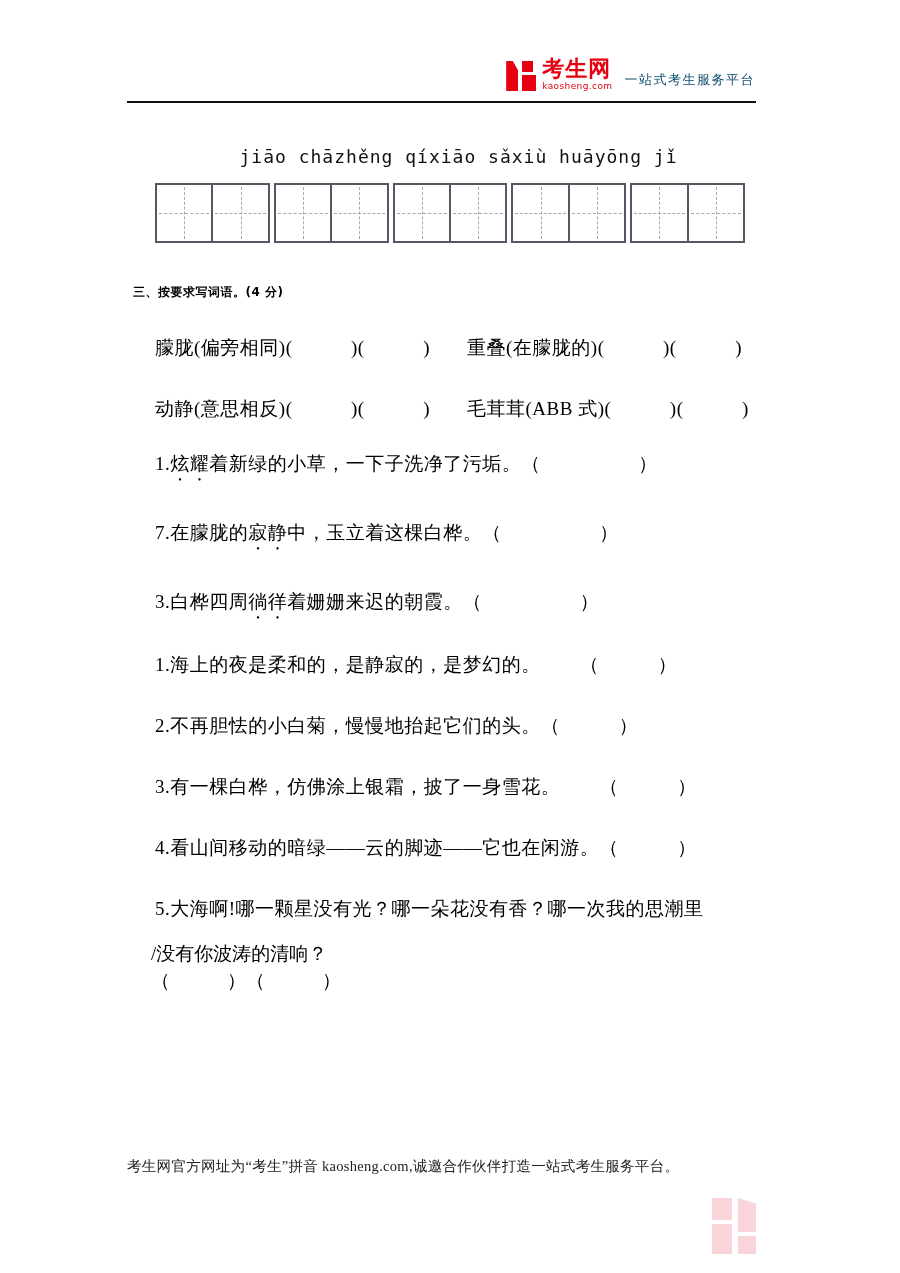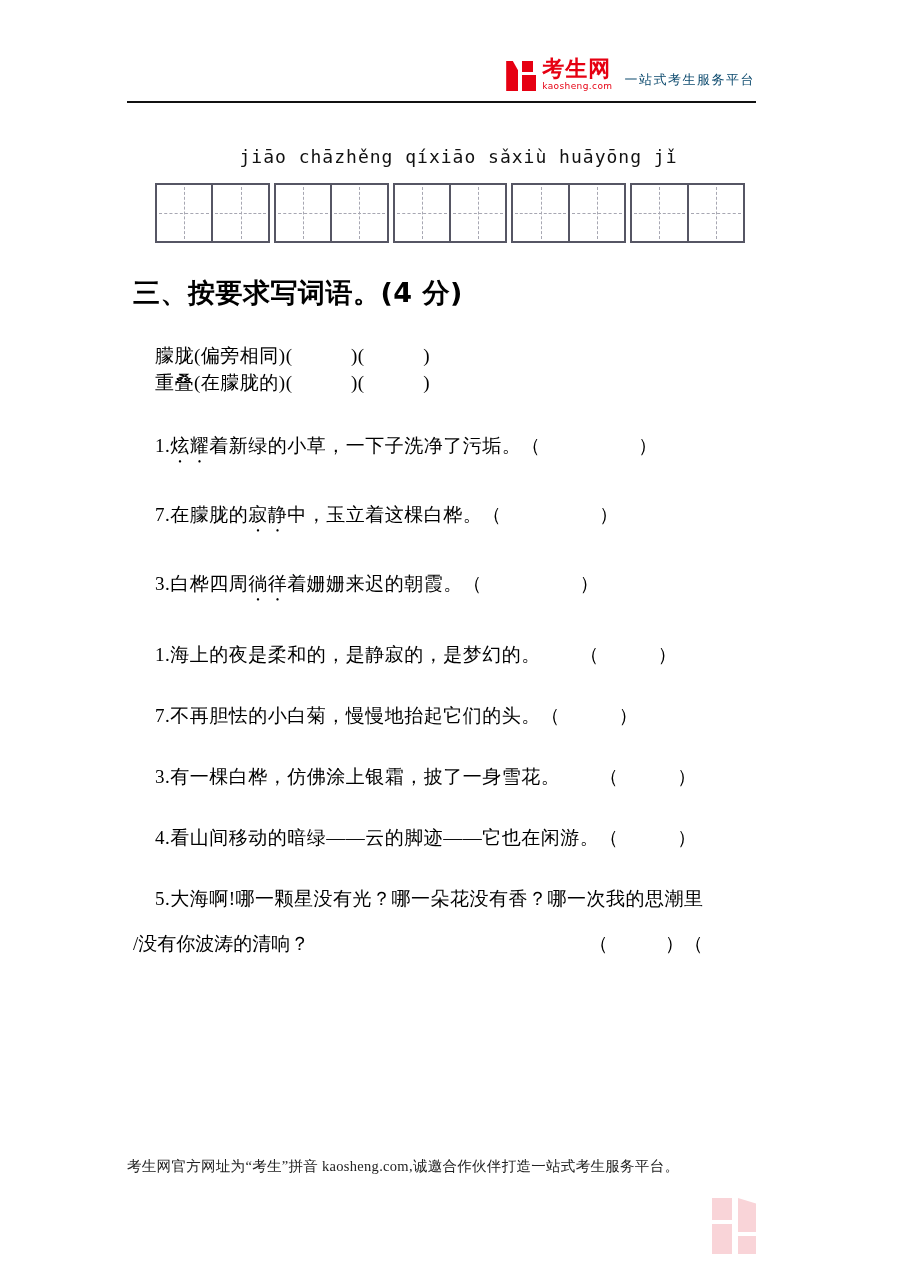--- a/index.html
+++ b/index.html
@@ -39,32 +39,32 @@
   .writing-grid { position:absolute; left:155px; top:183px; width:590px; height:60px; display:flex; gap:4px; }
   .grid-group { flex:1; border:2px solid #565664; display:flex; background:#fff; }
   .grid-cell { flex:1; position:relative; }
   .grid-cell + .grid-cell { border-left:2px solid #565664; }
   .grid-cell::before { content:""; position:absolute; left:50%; top:2px; bottom:2px; border-left:1.5px dashed #a7a7b2; }
   .grid-cell::after  { content:""; position:absolute; top:50%; left:2px; right:2px; border-top:1.5px dashed #a7a7b2; }
 
   
   .content { position:absolute; left:127px; top:265px; width:652px; }
   .section-title {
-    margin:14px 0 0 6px; font-size:27px; font-weight:700; color:#000;
+    margin:14px 0 0 6px; font-size:12px; font-weight:700; color:#000;
     font-family:"DejaVu Sans","Liberation Sans",sans-serif; letter-spacing:0.5px; line-height:27px;
   }
   .q-item { margin:34px 0 0 28px; font-size:19px; line-height:27px; letter-spacing:0.5px; }
-  .first-after-title { margin-top:36px;flex-direction:column; }
+  .first-after-title { margin-top:28px; }
   .word-row { display:flex; }
   .word-row .lft { width:312px; flex:0 0 auto; }
   .em-dots {
     -webkit-text-emphasis-style:filled dot; -webkit-text-emphasis-position:under left;
     text-emphasis-style:filled dot; text-emphasis-position:under left;
   }
-  .split-line { display:flex; justify-content:space-between; margin-left:6px; margin-top:18px; font-size:19px; line-height:27px; }
+  .split-line { display:flex; justify-content:space-between; margin-left:24px; margin-top:18px; font-size:19px; line-height:27px;flex-direction:column; }
 
   
   .footer-note {
     position:absolute; left:127px; top:1157px; width:646px; text-align:left;
     font-size:14.5px; color:#222; letter-spacing:0.3px;
   }
 
   
   .watermark { position:absolute; left:712px; top:1192px; display:flex; gap:10px; align-items:flex-start; }
   .wm-icon { position:relative; width:52px; height:56px; margin-top:6px; }
@@ -130,33 +130,37 @@
     </div>
   </div>
 
   <div class="content">
 
     <div class="section-title">三、按要求写词语。(4 分)</div>
     <div class="q-item first-after-title word-row">
       <span class="lft">朦胧(偏旁相同)(　　　)(　　　)</span>
       <span>重叠(在朦胧的)(　　　)(　　　)</span>
     </div>
+    <div class="q-item word-row">
+      <span class="lft">动静(意思相反)(　　　)(　　　)</span>
+      <span>毛茸茸(ABB 式)(　　　)(　　　)</span>
+    </div>
 
     <div class="q-item first-after-title">
       <span>1.</span><span class="em-dots">炫耀</span><span>着新绿的小草，一下子洗净了污垢。（　　　　　）</span>
     </div>
     <div class="q-item">
       <span>7.在朦胧的</span><span class="em-dots">寂静</span><span>中，玉立着这棵白桦。（　　　　　）</span>
     </div>
     <div class="q-item">
       <span>3.白桦四周</span><span class="em-dots">徜徉</span><span>着姗姗来迟的朝霞。（　　　　　）</span>
     </div>
 
     <div class="q-item first-after-title">1.海上的夜是柔和的，是静寂的，是梦幻的。　　（　　　）</div>
-    <div class="q-item">7.不再胆怯的小白菊，慢慢地抬起它们的头。（　　　）</div>
+    <div class="q-item">2.不再胆怯的小白菊，慢慢地抬起它们的头。（　　　）</div>
     <div class="q-item">3.有一棵白桦，仿佛涂上银霜，披了一身雪花。　　（　　　）</div>
     <div class="q-item">4.看山间移动的暗绿——云的脚迹——它也在闲游。（　　　）</div>
     <div class="q-item">5.大海啊!哪一颗星没有光？哪一朵花没有香？哪一次我的思潮里</div>
     <div class="split-line">
       <span>/没有你波涛的清响？</span>
       <span>（　　　）（　　　）</span>
     </div>
 
   </div>
 

